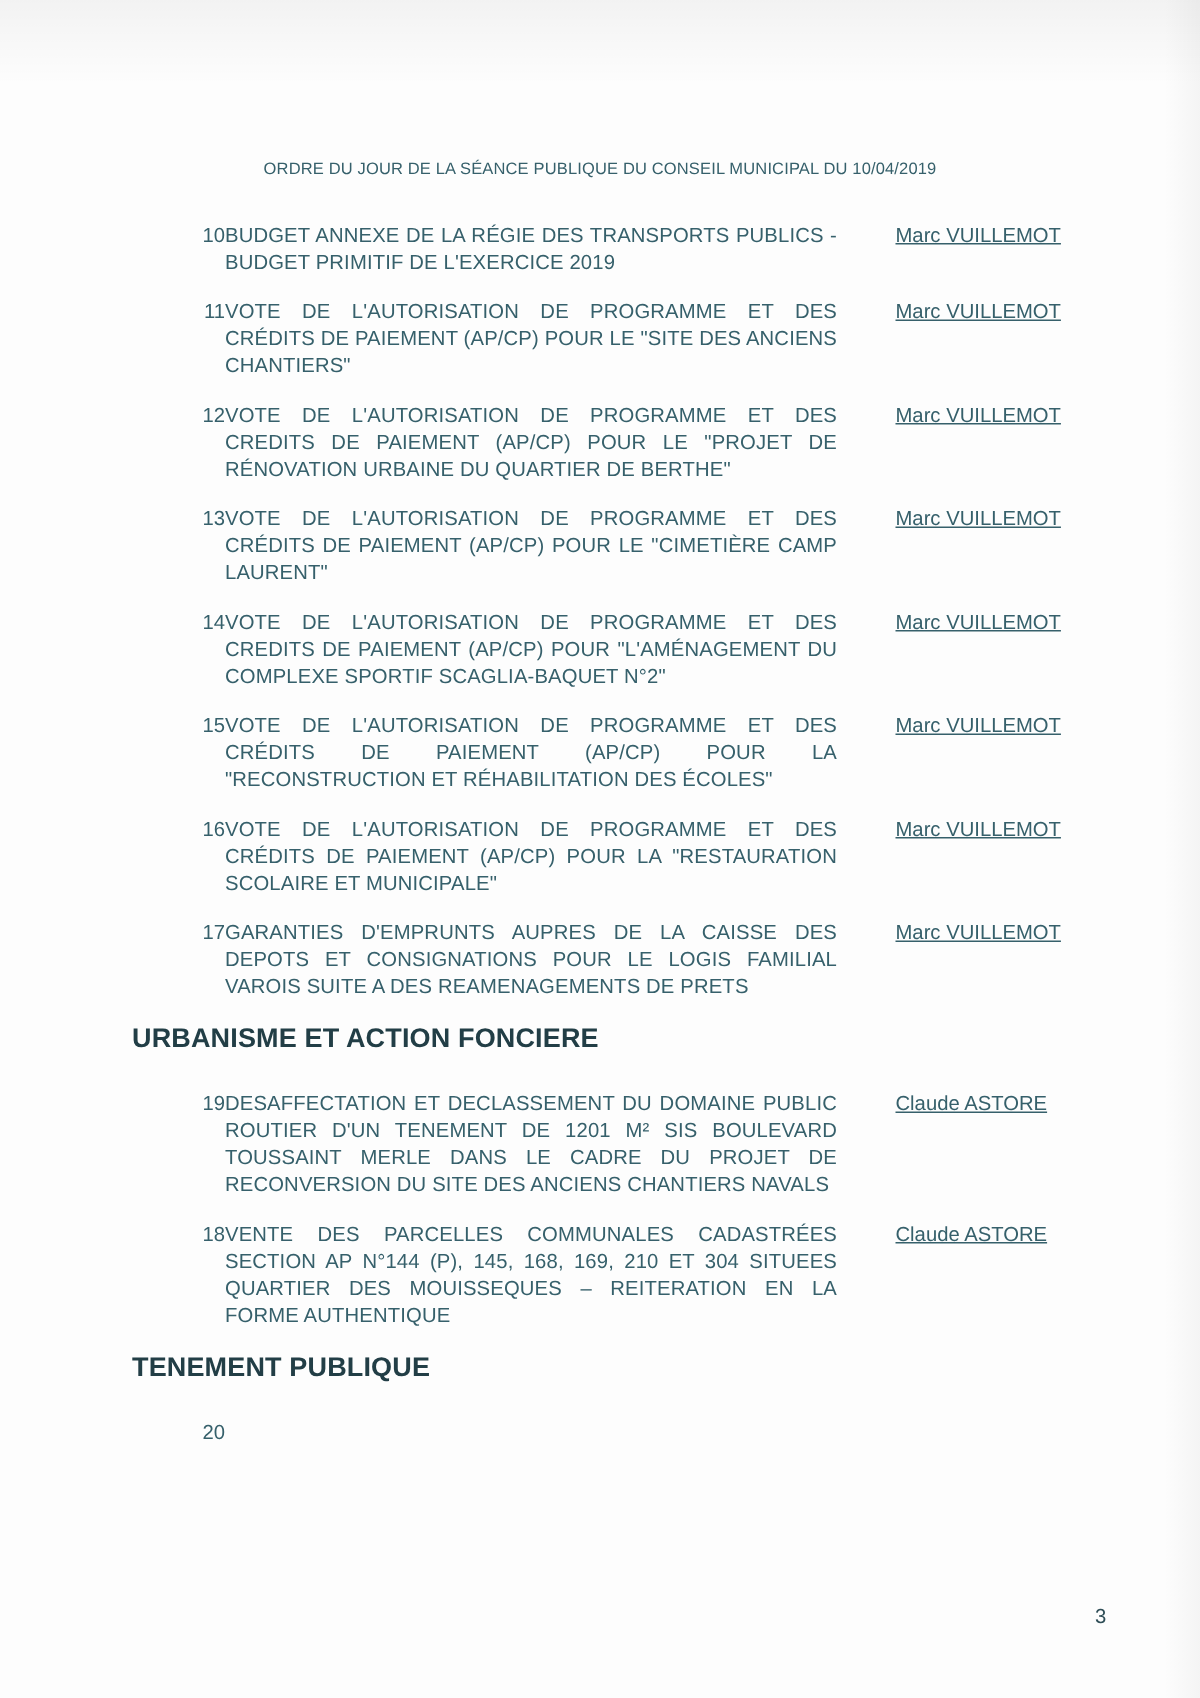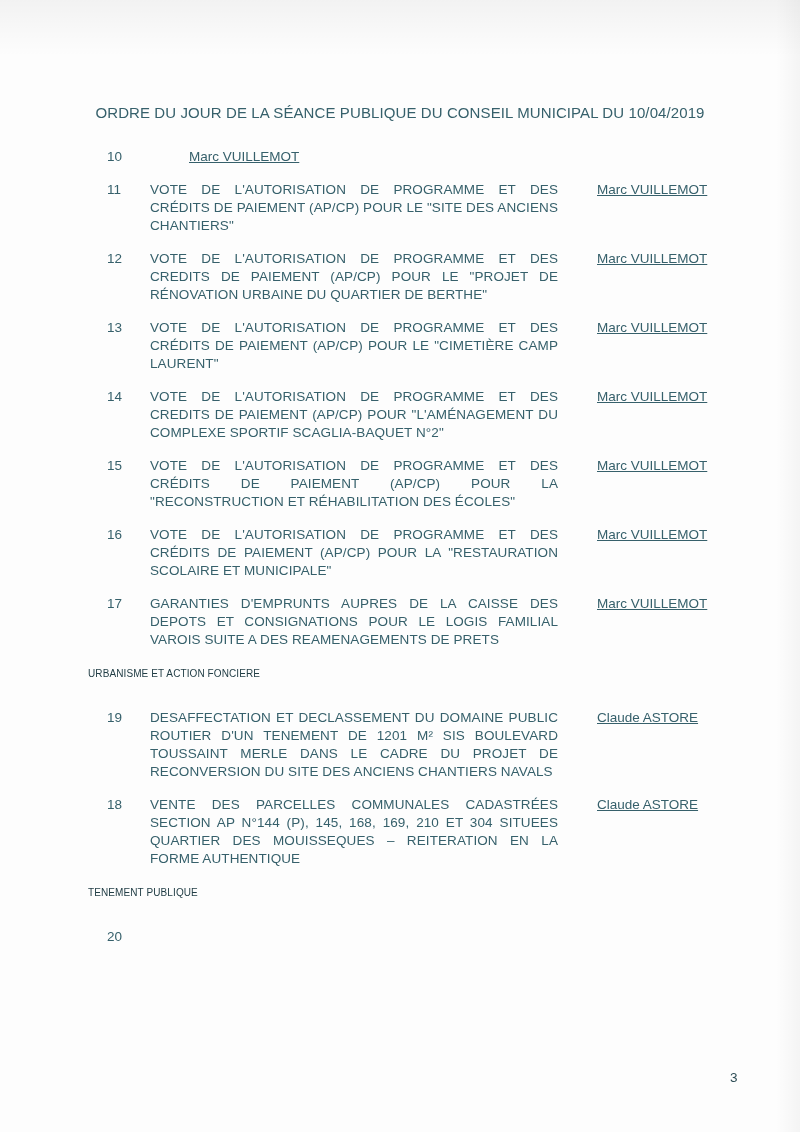--- a/index.html
+++ b/index.html
@@ -17,54 +17,55 @@
     height: 1132px;
     box-sizing: border-box;
     padding-top: 104px;
     color: #36606b;
     background:
       linear-gradient(90deg, rgba(0,0,0,0) 97%, rgba(0,0,0,0.035) 100%),
       linear-gradient(180deg, rgba(0,0,0,0.045) 0%, rgba(0,0,0,0.0) 5%, rgba(0,0,0,0) 100%);
   }
   .doc-title {
     text-align: center;
-    font-size: 15px;
+    font-size: 11px;
     line-height: 18px;
     letter-spacing: 0.1px;
     white-space: nowrap;
   }
   .sections { }
   .section.no-header .items {
     padding-top: 26px;
   }
   .section-header {
     margin: 0 0 0 88px;
     padding-top: 16px;
     padding-bottom: 26px;
-    font-size: 10px;
+    font-size: 18px;
     line-height: 18px;
-    font-weight: normal;
+    font-weight: bold;
     color: #223e46;
     letter-spacing: 0.1px;
   }
   .items {
     display: flex;
     flex-direction: column;
     gap: 15px;
   }
   .agenda-item {
     display: grid;
     grid-template-columns: 62px 408px auto;
     margin-left: 88px;
     font-size: 13.5px;
     line-height: 18px;
   }
   .item-number {
     padding-left: 19px;
     box-sizing: border-box;
+    text-align: right;
   }
   .item-text {
     text-align: justify;
     letter-spacing: 0.1px;
   }
   .item-presenter {
     padding-left: 39px;
     white-space: nowrap;
     text-decoration: underline;
   }
@@ -82,20 +83,21 @@
 <div class="scan-page">
 
   <div class="doc-title">ORDRE DU JOUR DE LA SÉANCE PUBLIQUE DU CONSEIL MUNICIPAL DU 10/04/2019</div>
 
   <div class="sections">
   <div class="section no-header">
 
     <div class="items">
   <div class="agenda-item">
     <div class="item-number">10</div>
+    <div class="item-text">BUDGET ANNEXE DE LA RÉGIE DES TRANSPORTS PUBLICS - BUDGET PRIMITIF DE L'EXERCICE 2019</div>
     <div class="item-presenter">Marc VUILLEMOT</div>
   </div>
 
   <div class="agenda-item">
     <div class="item-number">11</div>
     <div class="item-text">VOTE DE L'AUTORISATION DE PROGRAMME ET DES CRÉDITS DE PAIEMENT (AP/CP) POUR LE "SITE DES ANCIENS CHANTIERS"</div>
     <div class="item-presenter">Marc VUILLEMOT</div>
   </div>
 
   <div class="agenda-item">

